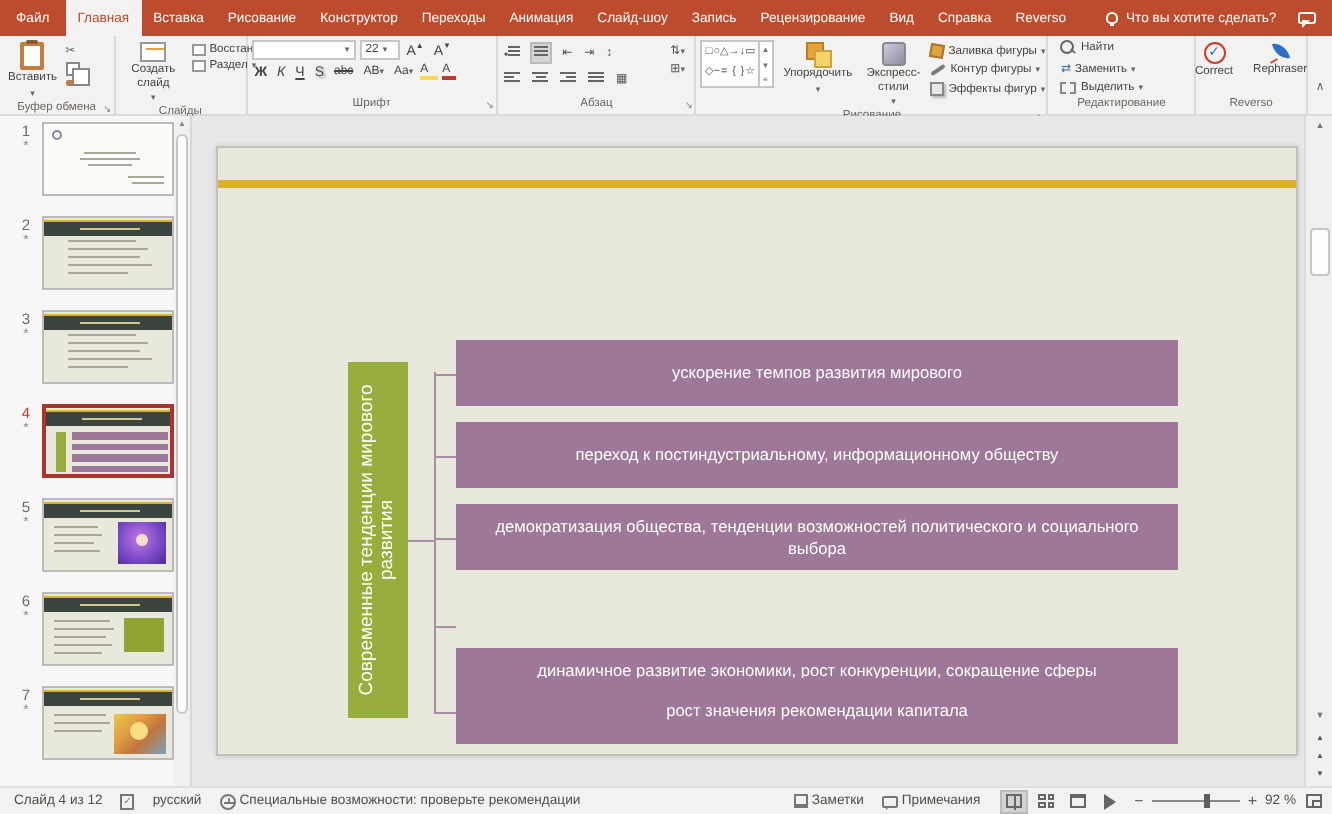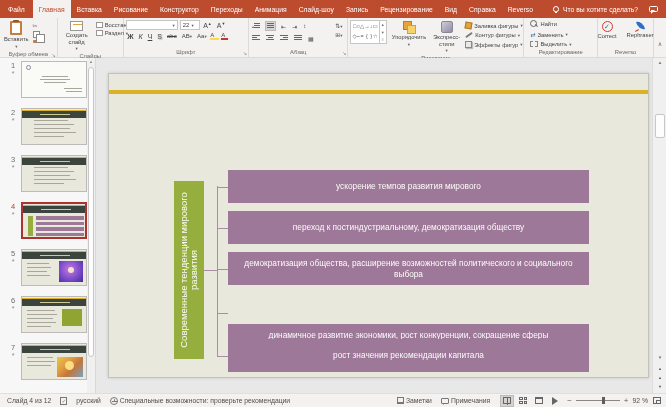--- a/index.html
+++ b/index.html
@@ -518,22 +518,22 @@
             <div class="connector" style="left: 108px; top: 112px; width: 1px; height: 170px;"></div>
             <div class="connector" style="left: 108px; top: 113px; width: 11px; height: 1px;"></div>
             <div class="connector" style="left: 108px; top: 154px; width: 11px; height: 1px;"></div>
             <div class="connector" style="left: 108px; top: 195px; width: 11px; height: 1px;"></div>
             <div class="connector" style="left: 108px; top: 239px; width: 11px; height: 1px;"></div>
             <div class="connector" style="left: 108px; top: 282px; width: 11px; height: 1px;"></div>
             <div class="connector" style="left: 95px; top: 196px; width: 13px; height: 1px;"></div>
           </div>
         <div id="boxes">
             <div class="pbox" style="top: 96px;">ускорение темпов развития мирового</div>
-            <div class="pbox" style="top: 137px;">переход к постиндустриальному, демократизация обществу</div>
-            <div class="pbox" style="top: 178px;">демократизация общества, расширение возможностей политического и социального выбора</div>
+            <div class="pbox" style="top: 137px;">переход к постиндустриальному, информационному обществу</div>
+            <div class="pbox" style="top: 178px;">демократизация общества, тенденции возможностей политического и социального выбора</div>
             <div class="pbox" style="top: 206px; margin-top: 44px;">динамичное развитие экономики, рост конкуренции, сокращение сферы неквалифицированного и малоквалифицированного труда</div>
             <div class="pbox" style="top: 265px;">рост значения рекомендации капитала</div>
           </div>
       </div>
     </div>
 
     <div id="vscroll">
       <span class="arrow" style="top:0">▲</span>
       <div class="sthumb"></div>
       <span class="arrow" style="bottom:30px">▼</span>

